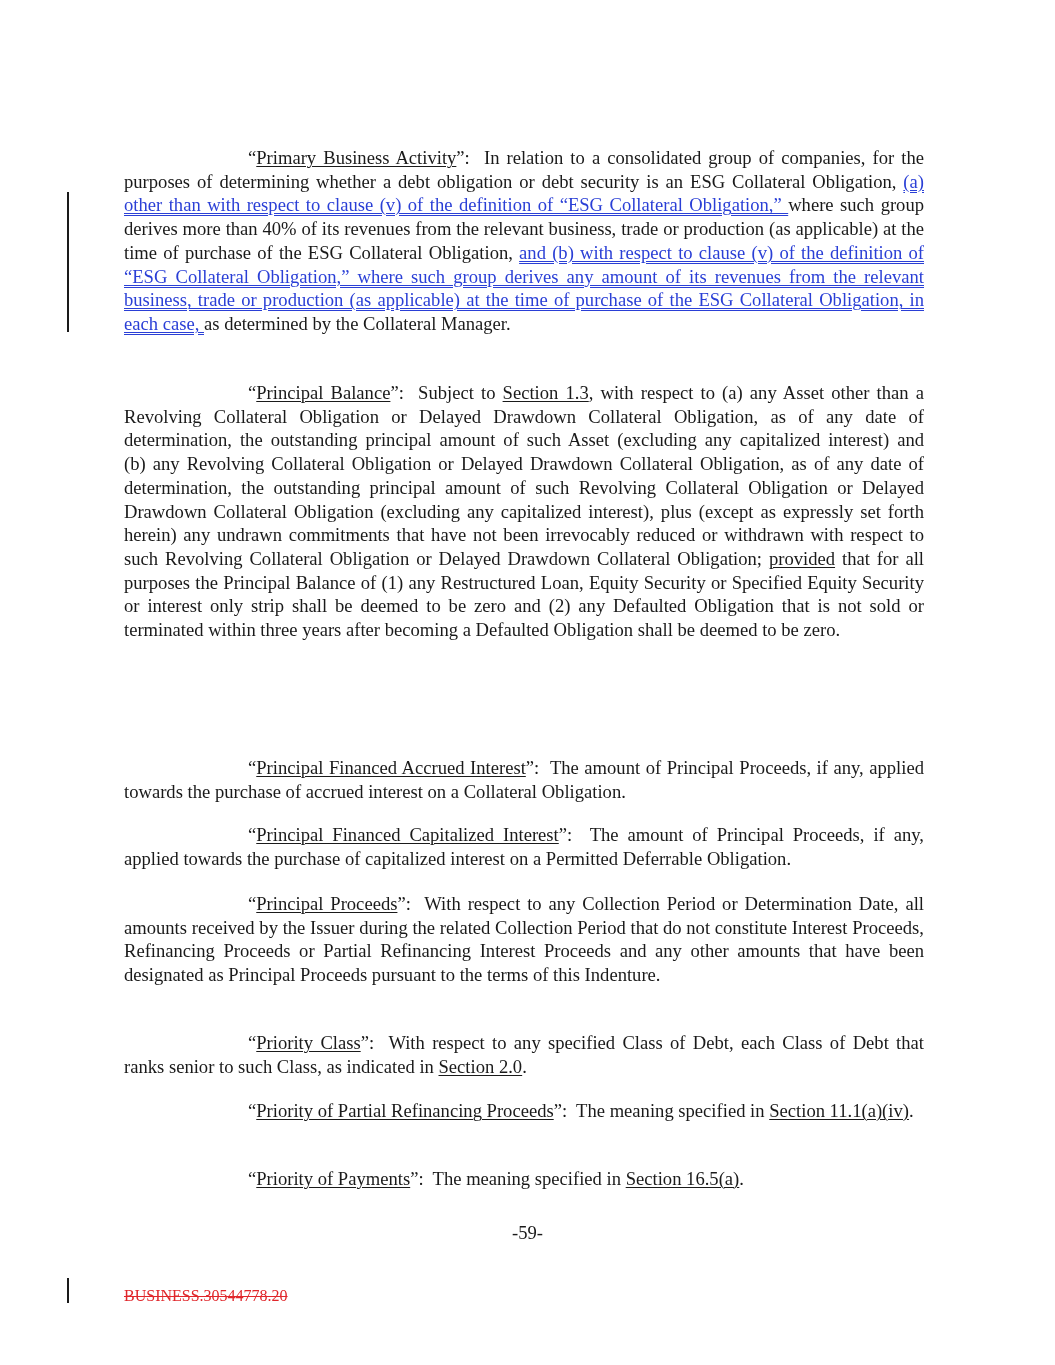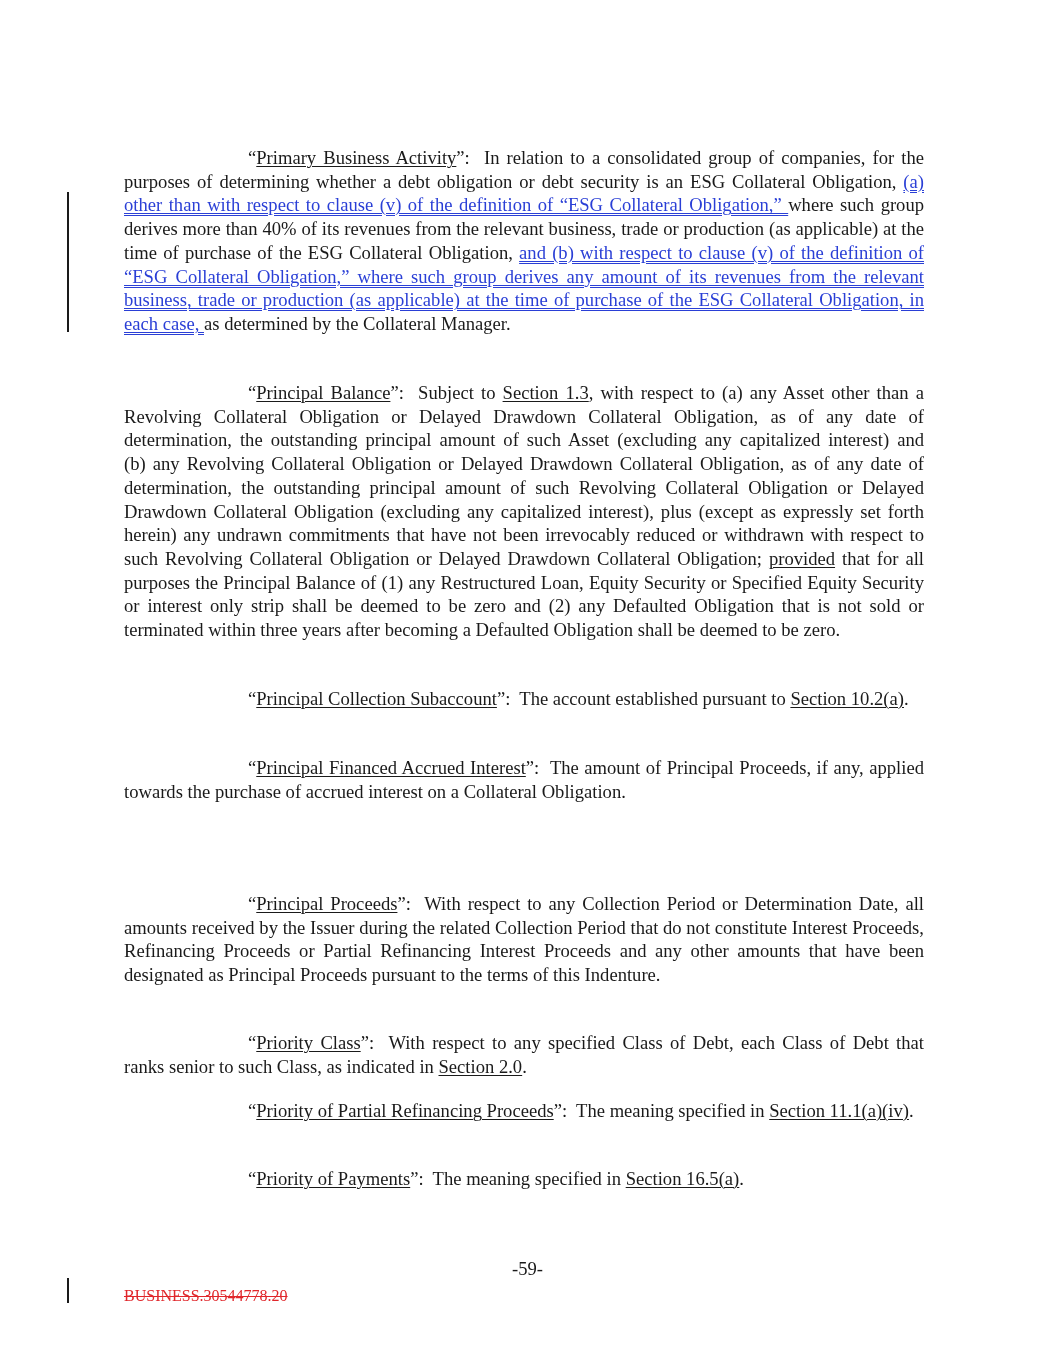--- a/index.html
+++ b/index.html
@@ -6,36 +6,36 @@
   body { width: 1055px; height: 1365px; position: relative; overflow: hidden;
          font-family: "Liberation Serif", "DejaVu Serif", serif; color: #1a1a1a; }
   .page { position: absolute; left: 0; top: 0; width: 1055px; height: 1365px; }
   .para { position: absolute; left: 124px; width: 800px; font-size: 18.6px; line-height: 23.7px;
           text-align: justify; text-align-last: left; margin: 0; }
   .indent { display: inline-block; width: 124px; }
   .u { text-decoration: underline; text-underline-offset: 2px; text-decoration-thickness: 1px; }
   .ins { color: #2a3fd6; text-decoration: underline double; text-decoration-color: #2a3fd6;
          text-underline-offset: 2px; text-decoration-thickness: 1px; }
   .bar { position: absolute; left: 67px; width: 2px; background: #1a1a1a; }
-  .pagenum { position: absolute; top: 1258px; left: 0; width: 1055px; text-align: center;
+  .pagenum { position: absolute; top: 1222px; left: 0; width: 1055px; text-align: center;
              font-size: 18.6px; }
   .docid { position: absolute; left: 124px; top: 1287px; font-size: 16px; color: #e0262a;
            text-decoration: line-through; text-decoration-color: #e0262a; }
 </style>
 </head>
 <body>
 
 <div class="page">
 
   <div class="bar" style="top:192px;height:140px;"></div>
 
   <div class="para" style="top:146px;"><span class="indent"></span>“<span class="u">Primary Business Activity</span>”:&nbsp; <span>In relation to a consolidated group of companies, for the purposes of determining whether a debt obligation or debt security is an ESG Collateral Obligation, </span><span class="ins">(a) other than with respect to clause (v) of the definition of “ESG Collateral Obligation,” </span><span>where such group derives more than 40% of its revenues from the relevant business, trade or production (as applicable) at the time of purchase of the ESG Collateral Obligation, </span><span class="ins">and (b) with respect to clause (v) of the definition of “ESG Collateral Obligation,” where such group derives any amount of its revenues from the relevant business, trade or production (as applicable) at the time of purchase of the ESG Collateral Obligation, in each case, </span><span>as determined by the Collateral Manager.</span></div>
   <div class="para" style="top:381px;"><span class="indent"></span>“<span class="u">Principal Balance</span>”:&nbsp; <span>Subject to </span><span class="u">Section 1.3</span><span>, with respect to (a) any Asset other than a Revolving Collateral Obligation or Delayed Drawdown Collateral Obligation, as of any date of determination, the outstanding principal amount of such Asset (excluding any capitalized interest) and (b)&nbsp;any Revolving Collateral Obligation or Delayed Drawdown Collateral Obligation, as of any date of determination, the outstanding principal amount of such Revolving Collateral Obligation or Delayed Drawdown Collateral Obligation (excluding any capitalized interest), plus (except as expressly set forth herein) any undrawn commitments that have not been irrevocably reduced or withdrawn with respect to such Revolving Collateral Obligation or Delayed Drawdown Collateral Obligation; </span><span class="u">provided</span><span> that for all purposes the Principal Balance of (1)&nbsp;any Restructured Loan, Equity Security or Specified Equity Security or interest only strip shall be deemed to be zero and (2) any Defaulted Obligation that is not sold or terminated within three years after becoming a Defaulted Obligation shall be deemed to be zero.</span></div>
-  <div class="para" style="top:687px;"><span class="indent"></span>“<span class="u">Principal Collection Subaccount</span>”:&nbsp; <span>The account established pursuant to </span><span class="u">Section 10.2(a)</span><span>.</span></div>
   <div class="para" style="top:756px;"><span class="indent"></span>“<span class="u">Principal Financed Accrued Interest</span>”:&nbsp; <span>The amount of Principal Proceeds, if any, applied towards the purchase of accrued interest on a Collateral Obligation.</span></div>
+  <div class="para" style="top:823px;"><span class="indent"></span>“<span class="u">Principal Financed Capitalized Interest</span>”:&nbsp; <span>The amount of Principal Proceeds, if any, applied towards the purchase of capitalized interest on a Permitted Deferrable Obligation.</span></div>
   <div class="para" style="top:892px;"><span class="indent"></span>“<span class="u">Principal Proceeds</span>”:&nbsp; <span>With respect to any Collection Period or Determination Date, all amounts received by the Issuer during the related Collection Period that do not constitute Interest Proceeds, Refinancing Proceeds or Partial Refinancing Interest Proceeds and any other amounts that have been designated as Principal Proceeds pursuant to the terms of this Indenture.</span></div>
   <div class="para" style="top:1031px;"><span class="indent"></span>“<span class="u">Priority Class</span>”:&nbsp; <span>With respect to any specified Class of Debt, each Class of Debt that ranks senior to such Class, as indicated in </span><span class="u">Section 2.0</span><span>.</span></div>
   <div class="para" style="top:1099px;"><span class="indent"></span>“<span class="u">Priority of Partial Refinancing Proceeds</span>”:&nbsp; <span>The meaning specified in </span><span class="u">Section 11.1(a)(iv)</span><span>.</span></div>
   <div class="para" style="top:1167px;"><span class="indent"></span>“<span class="u">Priority of Payments</span>”:&nbsp; <span>The meaning specified in </span><span class="u">Section 16.5(a)</span><span>.</span></div>
 
   <div class="pagenum">-59-</div>
   <div class="bar" style="top:1278px;height:25px;"></div>
   <div class="docid">BUSINESS.30544778.20</div>
 </div>
 

